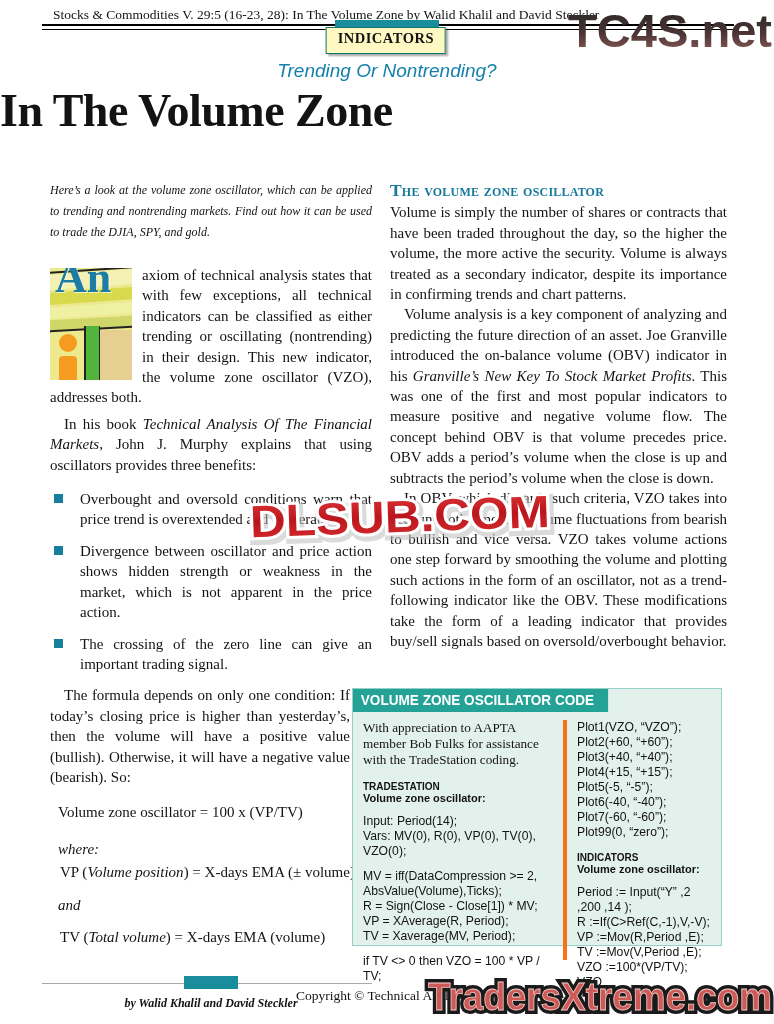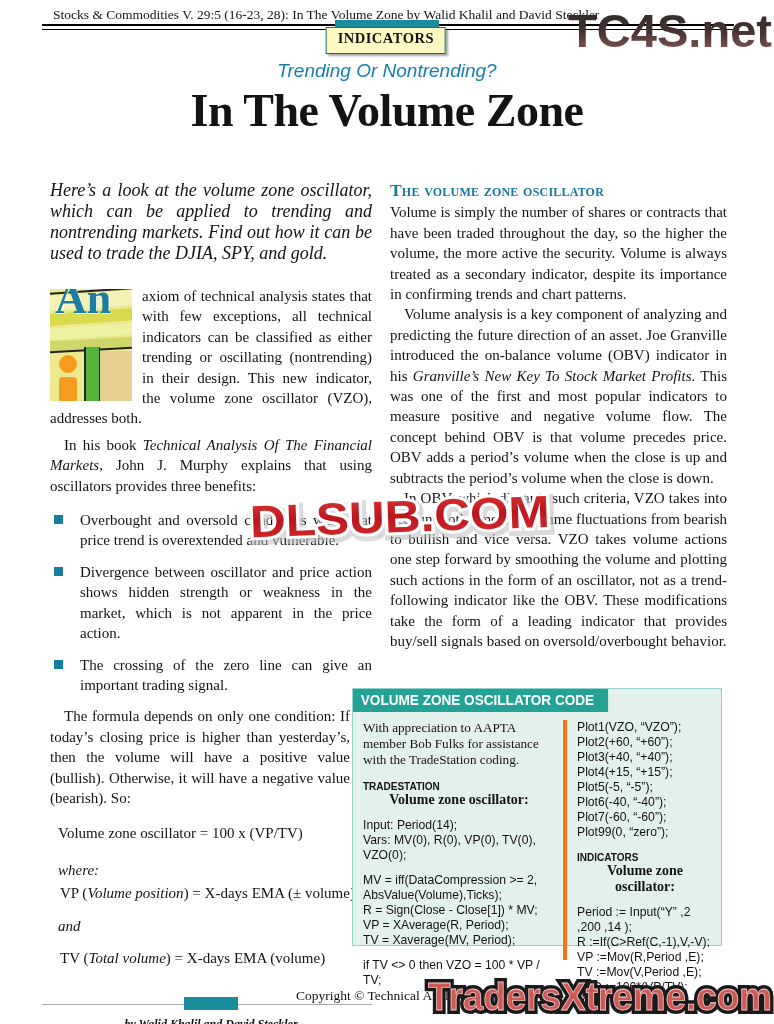--- a/index.html
+++ b/index.html
@@ -15,28 +15,28 @@
   .cat-box{
     position:absolute;top:27px;left:50%;transform:translateX(-51%);
     background:#fef9c3;border:1px solid #0f766e;box-shadow:2px 2px 2px rgba(0,0,0,.35);
     padding:2px 11px 6px;font-weight:bold;font-size:14.5px;letter-spacing:.5px;z-index:4;
   }
   .kicker{
     position:absolute;top:60px;left:0;width:774px;text-align:center;
     font-family:"Liberation Sans",sans-serif;font-style:italic;font-size:19px;color:#1581ab;
   }
   .main-title{
-    position:absolute;top:84px;left:0;width:774px;text-align:center;
+    position:absolute;top:84px;left:0;width:774px;text-align:left;
     font-weight:bold;font-size:46px;letter-spacing:-.5px;
   }
   
   .col{position:absolute;top:180px;font-size:15px;line-height:20.4px;text-align:justify;}
   .col-left{left:50px;width:322px;}
   .col-right{left:390px;width:337px;}
-  .intro{font-style:italic;font-size:18px;line-height:21px;margin:0 0 22px;}
+  .intro{font-style:italic;font-size:12px;line-height:21px;margin:0 0 22px;}
   .indent{text-indent:14px;}
   .ital{font-style:italic;}
   p{margin:0;}
   .murphy{margin-top:6px;clear:left;}
   
   .dropcap-fig{float:left;width:82px;height:112px;margin:3px 10px 2px 0;position:relative;overflow:hidden;background:#ece98f;}
   .dc-s{position:absolute;left:-5px;right:-5px;}
   .dc1{top:4px;height:15px;background:#f4f1b4;transform:rotate(-4deg);}
   .dc2{top:22px;height:12px;background:#d9d94e;transform:rotate(-4deg);}
   .dc3{top:37px;height:11px;background:#eef0a2;transform:rotate(-4deg);}
@@ -78,21 +78,21 @@
     position:absolute;top:0;left:0;background:#23a295;color:#fff;
     font-family:"Liberation Sans",sans-serif;font-weight:bold;font-size:14px;
     padding:3px 14px 4px 8px;letter-spacing:0;transform-origin:left top;transform:scaleX(.97);
     white-space:nowrap;
   }
   .cb-cols{display:flex;padding:31px 8px 6px 10px;height:240px;}
   .cb-left{flex:0 0 192px;padding-right:8px;}
   .cb-right{flex:1;border-left:4px solid #f97316;padding-left:10px;}
   .cb-credit{font-size:13.2px;line-height:16.2px;text-align:left;}
   .cb-platform{font-family:"Liberation Sans",sans-serif;font-weight:bold;font-size:10px;margin-top:12px;}
-  .cb-sub{font-family:Liberation Serif, serif;font-weight:bold;font-size:14px;text-align:center;}
+  .cb-sub{font-family:Liberation Sans, sans-serif;font-weight:bold;font-size:11px;}
   .cb-code{font-family:"Liberation Sans",sans-serif;font-size:12.2px;line-height:15px;white-space:pre-line;margin-top:10px;}
   .cb-code.first{margin-top:10px;}
   
   .copyright{position:absolute;left:296px;top:988px;font-size:13.5px;}
   
   .wm{position:absolute;pointer-events:none;}
   .wm-tc4s{top:2px;right:-2px;}
   .wm-dlsub{left:240px;top:483px;}
   .wm-traders{right:-2px;top:970px;}
   svg text{font-family:"Liberation Sans",sans-serif;font-weight:bold;}

